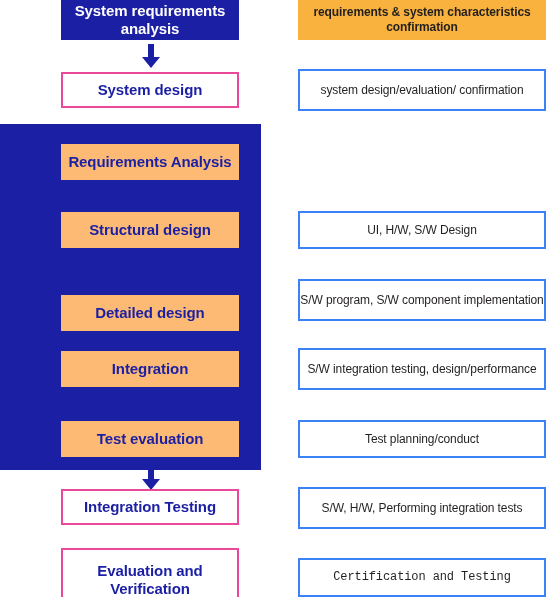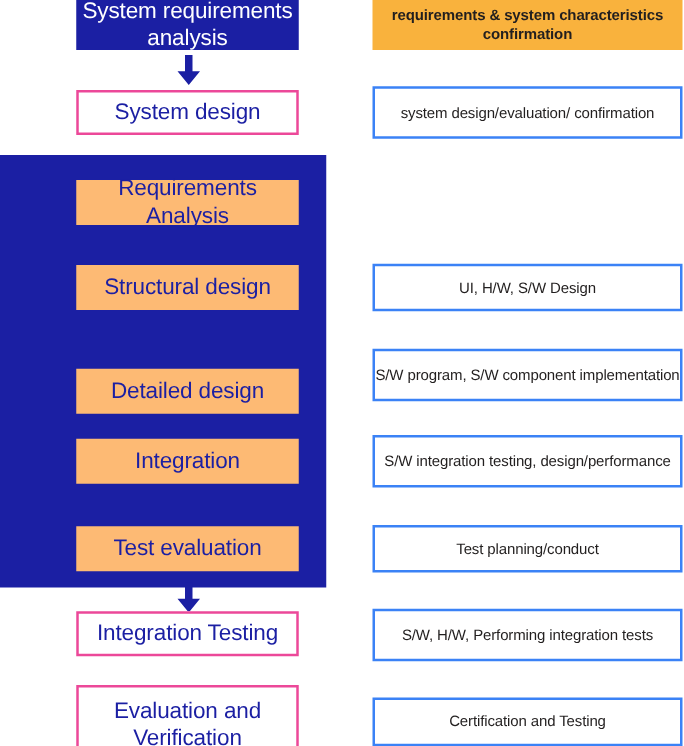--- a/index.html
+++ b/index.html
@@ -36,22 +36,22 @@
     justify-content: center;
     text-align: center;
     box-sizing: border-box;
     line-height: 1.22;
   }
 
   
   .left {
     left: 61px;
     width: 178px;
-    font-size: 18px;
-    font-weight: normal;
+    font-size: 15px;
+    font-weight: bold;
     letter-spacing: -0.1px;
   }
 
   
   .right {
     left: 298px;
     width: 248px;
     font-size: 12px;
     font-weight: normal;
     letter-spacing: -0.1px;
@@ -173,17 +173,17 @@
   </div>
 
   <div class="box right white-outline-orange" style="top:420px; height:38px;">
     <span class="txt">Test planning/conduct</span>
   </div>
 
   <div class="box right white-outline-orange" style="top:487px; height:42px;">
     <span class="txt">S/W, H/W, Performing integration tests</span>
   </div>
 
-  <div class="box right white-outline-orange" style="top:558px; height:39px;">
+  <div class="box right white-outline-orange" style="top:558px; height:39px;font-family:Liberation Mono, monospace;">
     <span class="txt">Certification and Testing</span>
   </div>
 
 </div>
 
 </body></html>

